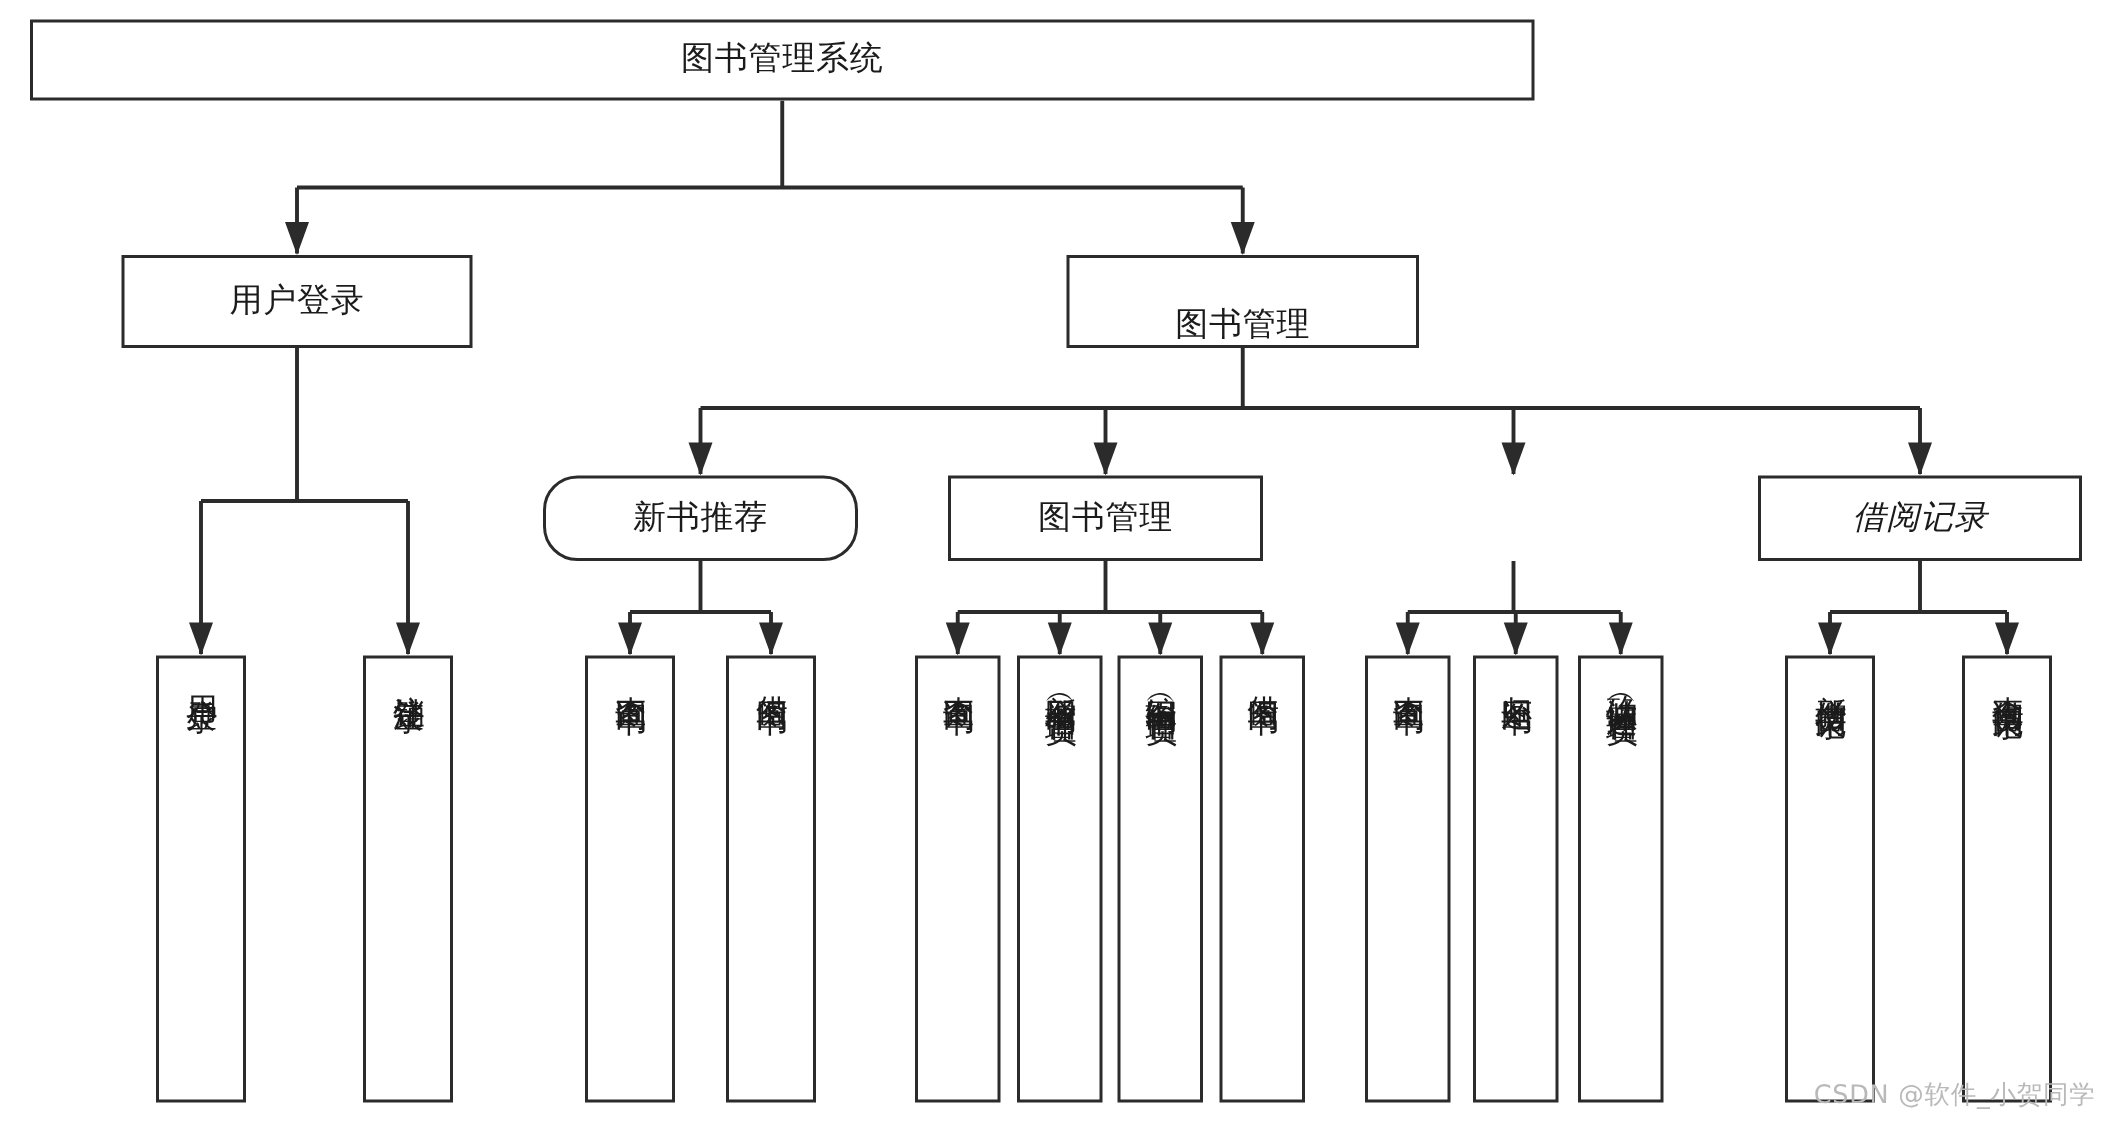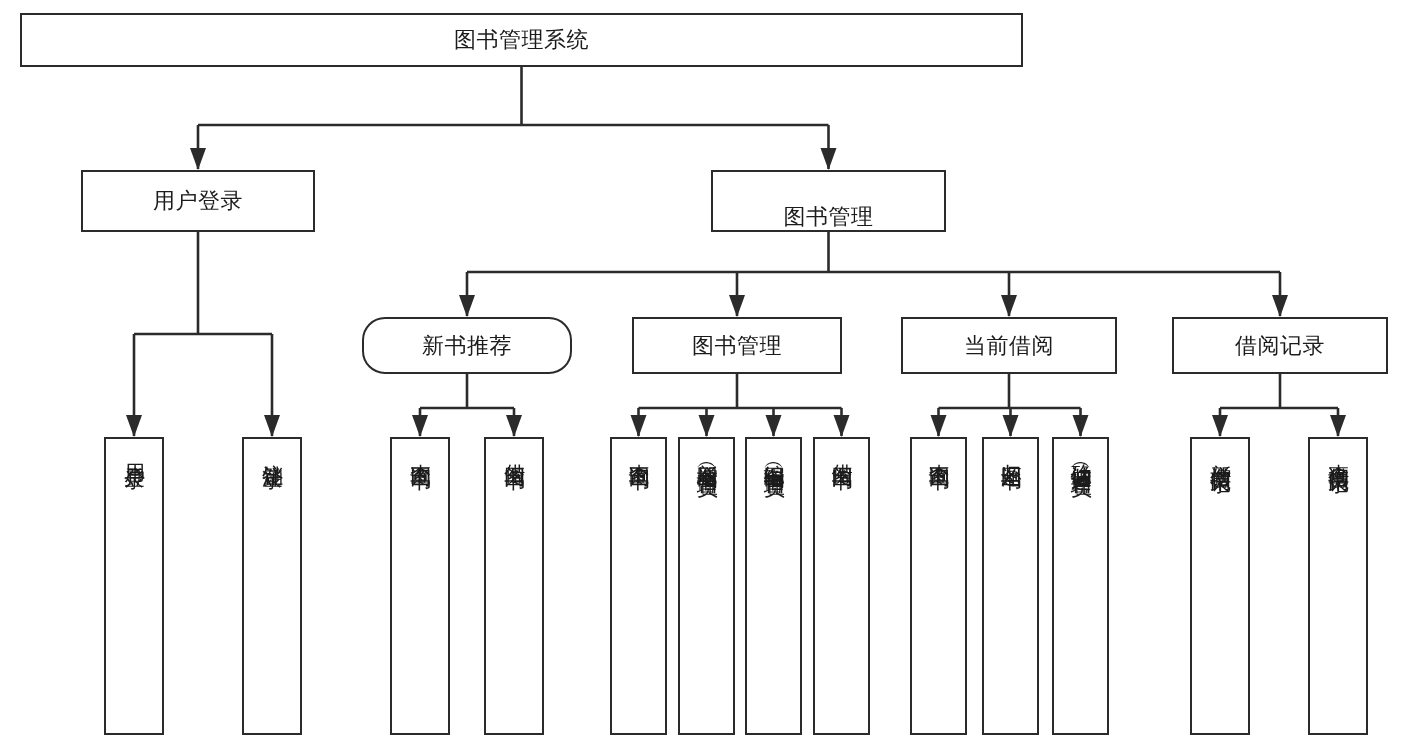--- a/index.html
+++ b/index.html
@@ -136,24 +136,21 @@
   <div class="node" style="left: 711px; top: 170px; width: 235px; height: 62px; align-items: flex-end;">
     <span class="label">图书管理</span>
   </div>
 
   <div class="node" style="left: 362px; top: 317px; width: 210px; height: 57px; border-radius: 23px;">
     <span class="label">新书推荐</span>
   </div>
   <div class="node" style="left: 632px; top: 317px; width: 210px; height: 57px;">
     <span class="label">图书管理</span>
   </div>
-  <div class="node" style="left: 901px; top: 317px; width: 216px; height: 57px;">
-    <span class="label">当前借阅</span>
-  </div>
-  <div class="node" style="left: 1172px; top: 317px; width: 216px; height: 57px;">
+  <div class="node" style="left: 1172px; top: 317px; width: 216px; height: 57px; font-style: italic;">
     <span class="label">借阅记录</span>
   </div>
 
   <div class="node leaf" style="left: 104px; top: 437px; width: 60px; height: 298px;">
     <span class="label">用户登录</span>
   </div>
   <div class="node leaf" style="left: 242px; top: 437px; width: 60px; height: 298px;">
     <span class="label">注销登录</span>
   </div>
   <div class="node leaf" style="left: 390px; top: 437px; width: 60px; height: 298px;">
@@ -183,13 +180,14 @@
   <div class="node leaf" style="left: 1052px; top: 437px; width: 57px; height: 298px;">
     <span class="label">确认归还（管理员）</span>
   </div>
   <div class="node leaf" style="left: 1190px; top: 437px; width: 60px; height: 298px;">
     <span class="label">新增借阅记录</span>
   </div>
   <div class="node leaf" style="left: 1308px; top: 437px; width: 60px; height: 298px;">
     <span class="label">查询借阅记录</span>
   </div>
 
+  <div id="watermark">CSDN @软件_小贺同学</div>
 </div>
 
 </body></html>

